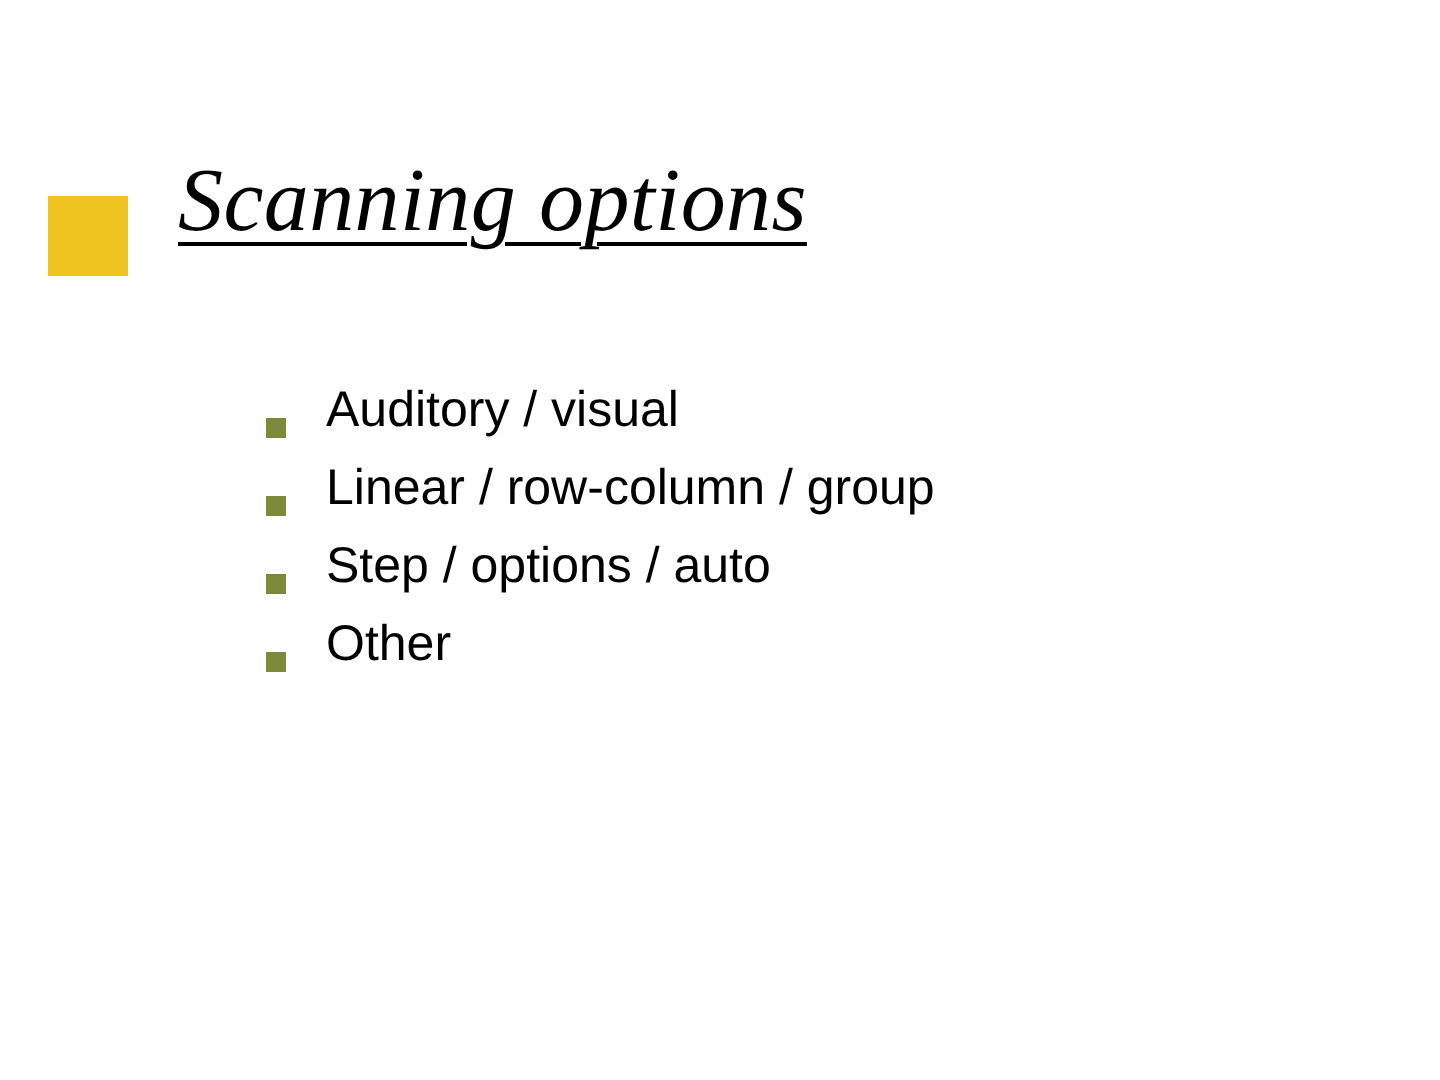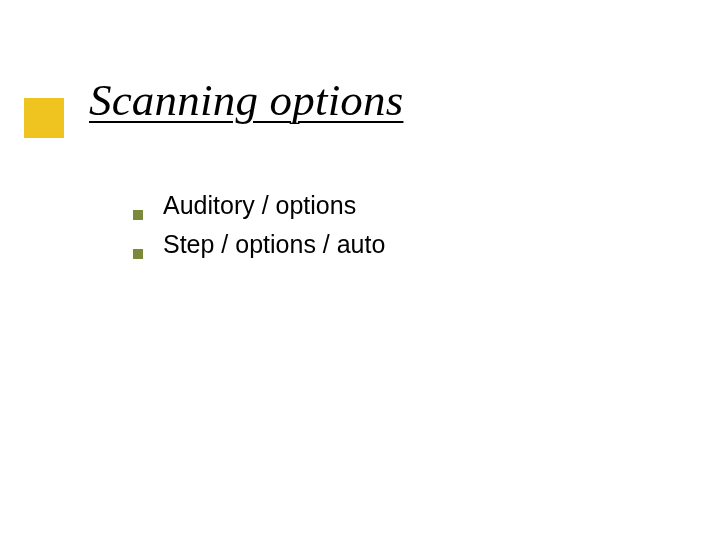--- a/index.html
+++ b/index.html
@@ -79,21 +79,29 @@
 <div class="slide">
 
   <div class="title-wrap">
     <div class="title-accent"></div>
     <div class="title-text">Scanning options</div>
   </div>
 
   <div class="list">
     <div class="row">
       <span class="bullet"></span>
-      <span class="item-text">Auditory / options</span>
+      <span class="item-text">Auditory / visual</span>
+    </div>
+    <div class="row">
+      <span class="bullet"></span>
+      <span class="item-text">Linear / row-column / group</span>
     </div>
     <div class="row">
       <span class="bullet"></span>
       <span class="item-text">Step / options / auto</span>
+    </div>
+    <div class="row">
+      <span class="bullet"></span>
+      <span class="item-text">Other</span>
     </div>
   </div>
 
 </div>
 
 </body></html>

